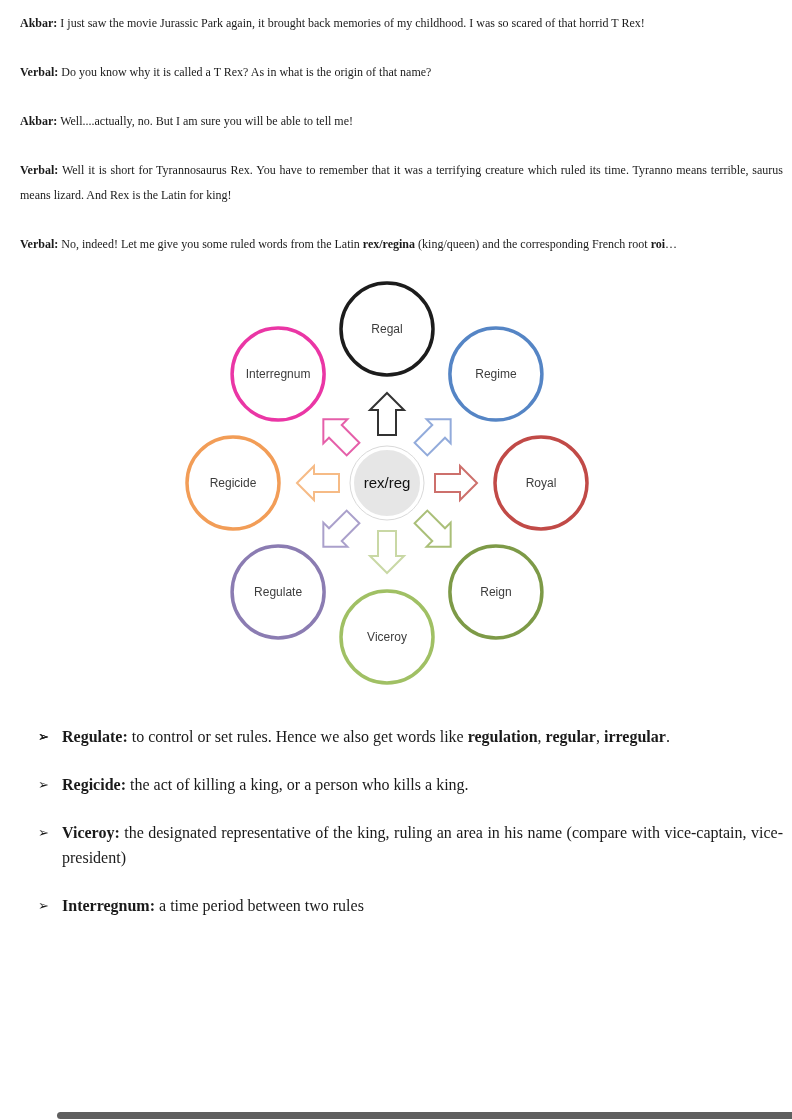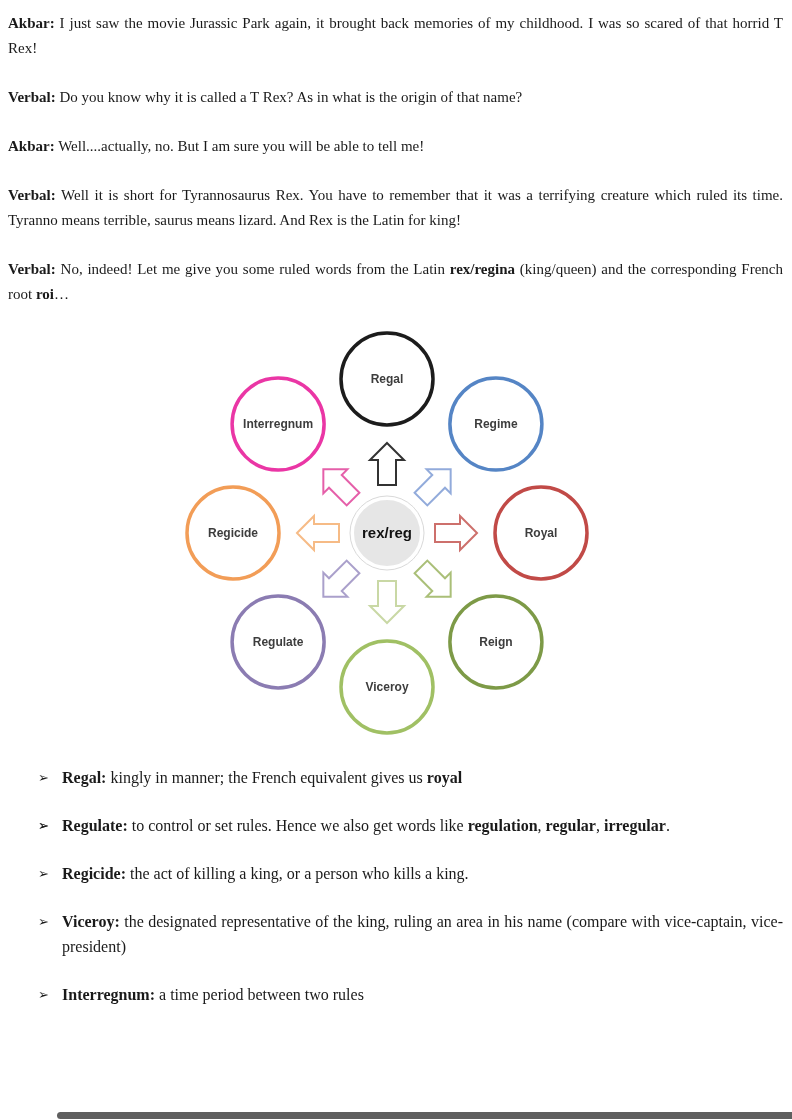--- a/index.html
+++ b/index.html
@@ -6,29 +6,29 @@
   body {
     width: 792px; height: 1120px;
     background: #ffffff;
     color: #1a1a1a;
     font-family: "Liberation Serif", serif;
     position: relative;
     overflow: hidden;
   }
   .doc { padding: 11px 9px 0 8px; }
   .para {
-    font-size: 15px; line-height: 25px;
+    font-size: 12px; line-height: 25px;
     text-align: justify;
-    margin: 0 0 24px 0;
+    margin: 0 0 24px 12px;
   }
   .para b.speaker { font-weight: bold; }
   .diagram {
     position: relative;
     width: 632px; height: 420px;
-    margin-left: -8px; margin-right: -9px; font-weight: bold;
+    margin-left: -8px; margin-right: -9px;
   }
   .diagram svg { display: block; }
   ul.defs {
     list-style: none;
     margin: 14px 0 0 0; padding: 0;
     font-size: 16px; line-height: 25px;
   }
   ul.defs li {
     position: relative;
     padding-left: 54px;
@@ -90,21 +90,21 @@
         <path d="M0,-22 L17,-5 L9,-5 L9,20 L-9,20 L-9,-5 L-17,-5 Z" transform="translate(338.9,153.9) rotate(315)" fill="#ffffff" stroke="#e55fa9" stroke-width="2"></path>
         <circle cx="278.1" cy="93.1" r="46" fill="none" stroke="#ea36a5" stroke-width="3.5"></circle>
         <text x="278.1" y="97.1" text-anchor="middle" font-family="&quot;Liberation Sans&quot;, sans-serif" font-size="12" fill="#3d3d3d">Interregnum</text>
         <circle cx="387" cy="202" r="37" fill="none" stroke="#d9d9d9" stroke-width="1"></circle>
         <circle cx="387" cy="202" r="34" fill="#e6e6e6" stroke="#ffffff" stroke-width="2"></circle>
         <text x="387" y="207" text-anchor="middle" font-family="&quot;Liberation Sans&quot;, sans-serif" font-size="15" fill="#111111">rex/reg</text>
       </svg>
     </div>
 
   <ul class="defs" id="defs-list">
-  <li><span class="glyph">➢</span><span class="btext"><b>Regal:</b><span> kingly in manner; the French equivalent gives us </span><b>royal</b></span></li>
+  <li><span class="glyph">➢</span></li>
 
   <li><span class="glyph">➢</span></li>
 
   <li><span class="glyph">➢</span><span class="btext"><b>Regulate:</b><span> to control or set rules. Hence we also get words like </span><b>regulation</b><span>, </span><b>regular</b><span>, </span><b>irregular</b><span>.</span></span></li>
 
   <li><span class="glyph">➢</span><span class="btext"><b>Regicide:</b><span> the act of killing a king, or a person who kills a king.</span></span></li>
 
   <li><span class="glyph">➢</span><span class="btext"><b>Viceroy:</b><span> the designated representative of the king, ruling an area in his name (compare with vice-captain, vice-president)</span></span></li>
 
   <li><span class="glyph">➢</span><span class="btext"><b>Interregnum:</b><span> a time period between two rules</span></span></li>

